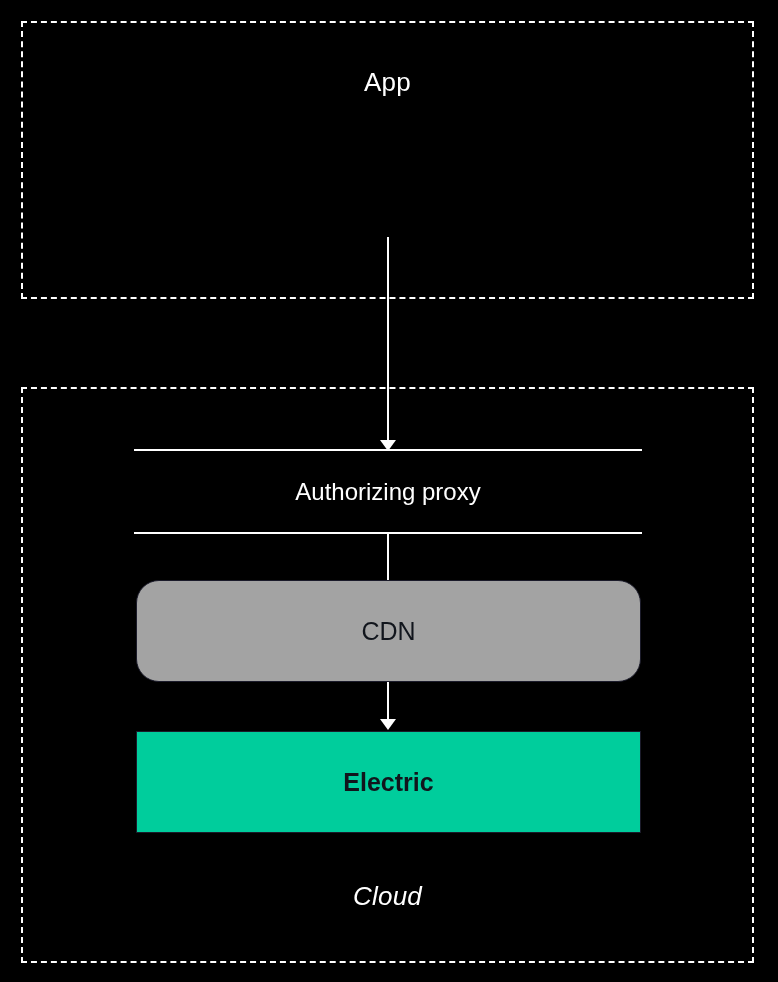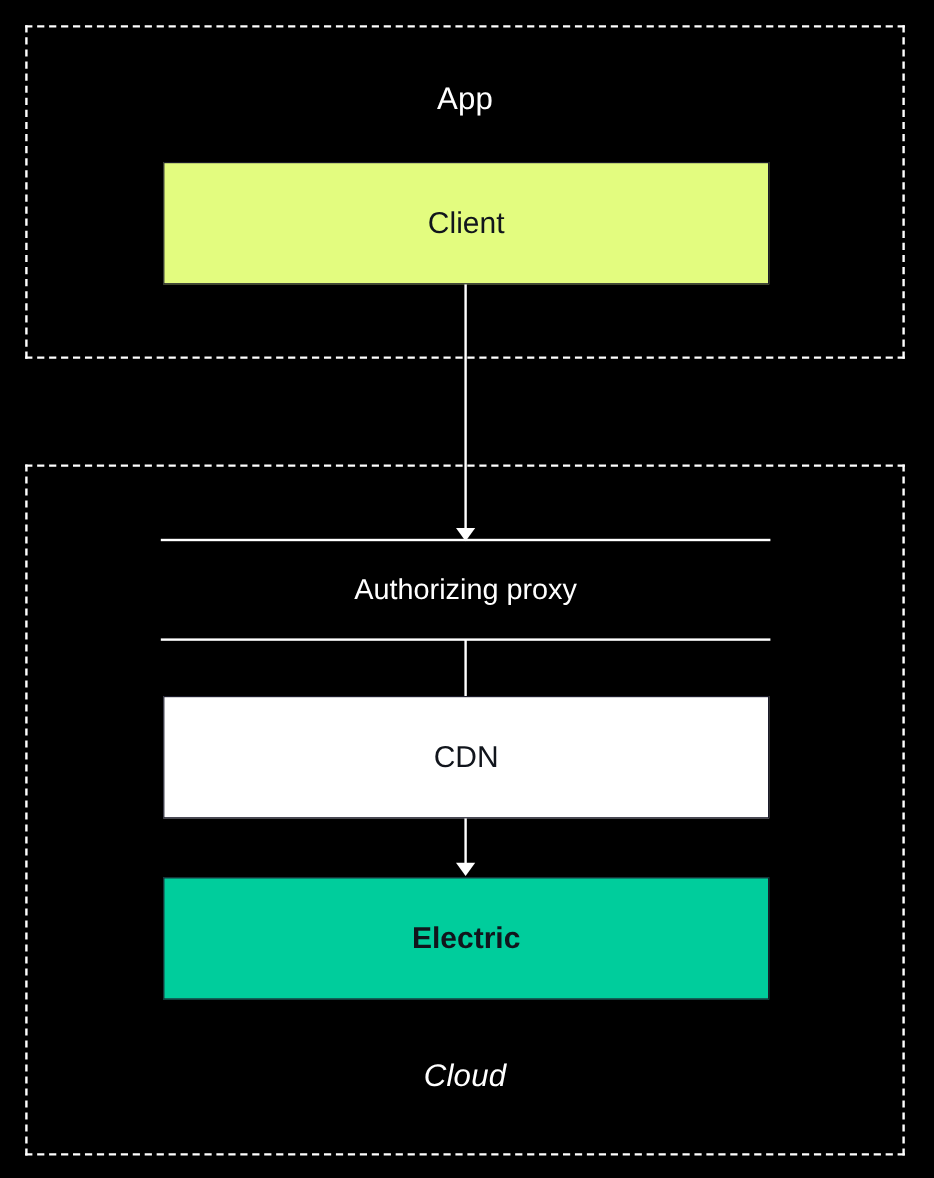--- a/index.html
+++ b/index.html
@@ -69,21 +69,21 @@
     display: flex;
     align-items: center;
     justify-content: center;
     color: #11151c;
     font-size: 25px;
     font-weight: 400;
     line-height: 1;
     white-space: nowrap;
   }
   .node-client   { top: 135px;  background: #e3fc7f; }
-  .node-cdn      { top: 580px;  background: #ffffff; }
+  .node-cdn      { top: 580px;  background: #a3a3a3; border-radius: 23px; }
   .node-electric { top: 731px;  background: #00cd9c; font-weight: bold; }
 
   
   .band {
     position: absolute;
     box-sizing: border-box;
     left: 134px;
     top: 449px;
     width: 508px;
     height: 85px;
@@ -125,23 +125,20 @@
 </style>
 </head>
 <body>
 
 <div id="diagram">
 
   <div class="group group-app">
     <div class="group-title">App</div>
   </div>
 
-  <div class="node node-client">
-    <span>Client</span>
-  </div>
 
   <div class="edge edge-client-proxy"></div>
   <div class="arrowhead arrowhead-proxy"></div>
 
   <div class="group group-cloud">
     <div class="group-title">Cloud</div>
   </div>
 
   <div class="band">
     <span>Authorizing proxy</span>

